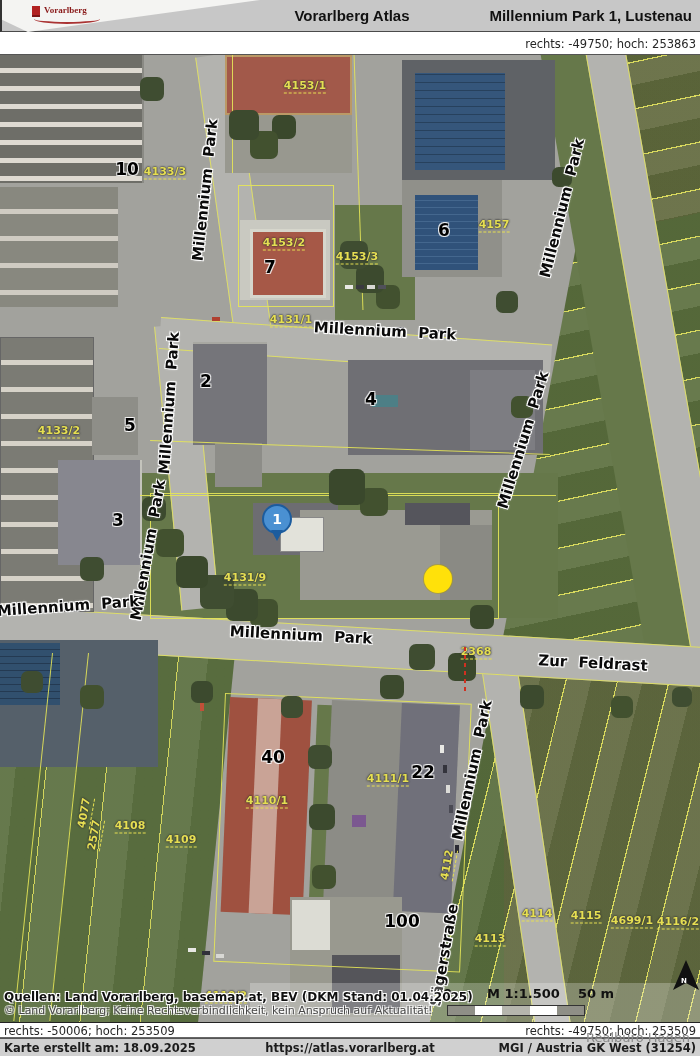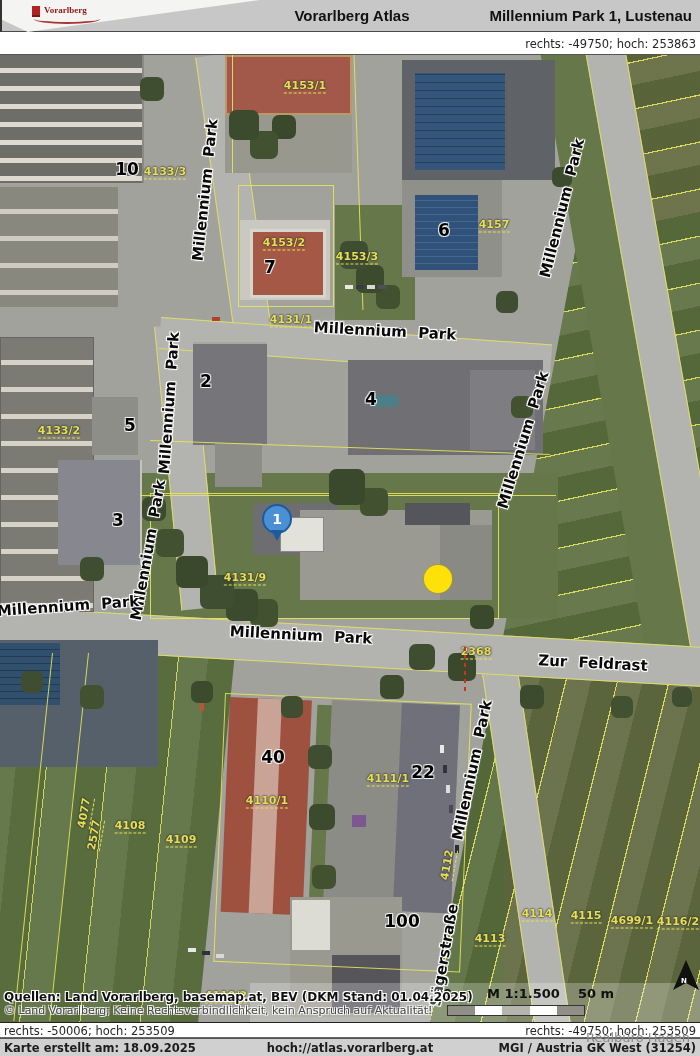--- a/index.html
+++ b/index.html
@@ -277,17 +277,17 @@
 
   <div id="coordbar-bottom" class="coordbar">
     <span class="coord-left">rechts: -50006; hoch: 253509</span>
     <span class="coord-right">rechts: -49750; hoch: 253509</span>
   </div>
 
   <div id="watermark">Realbüro Hagen</div>
 
   <div id="footer">
     <span id="footer-left">Karte erstellt am: 18.09.2025</span>
-    <span id="footer-url">hoch://atlas.vorarlberg.at</span>
+    <span id="footer-url">https://atlas.vorarlberg.at</span>
     <span id="footer-crs">MGI / Austria GK West (31254)</span>
   </div>
 
 </div>
 
 </body></html>

